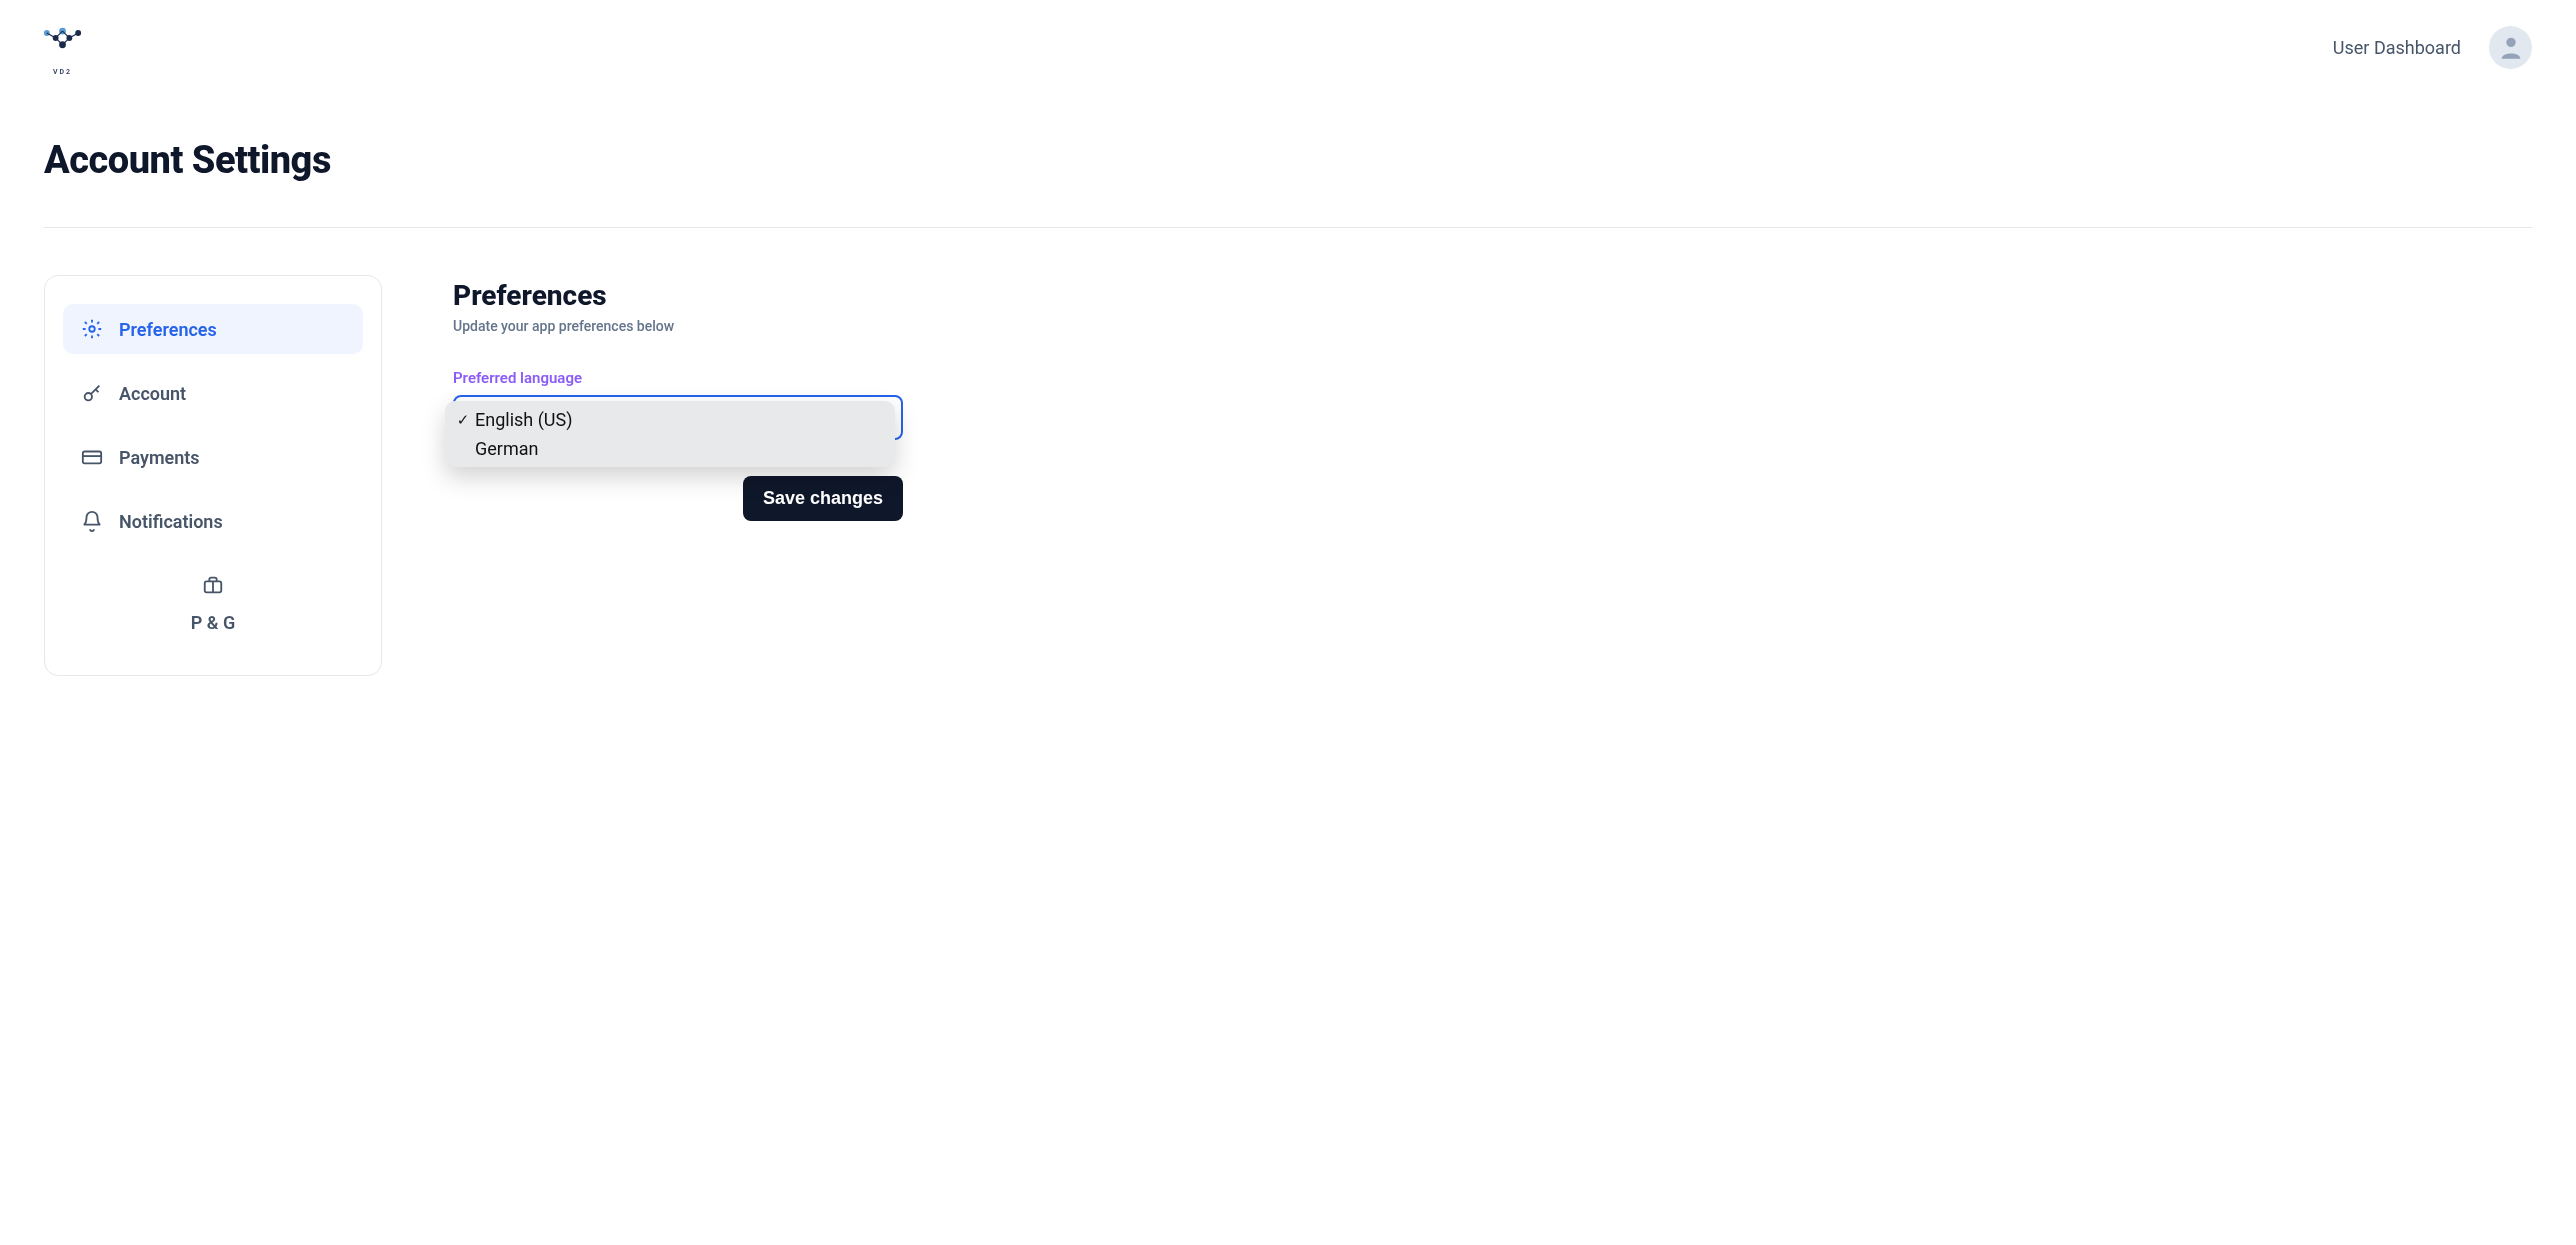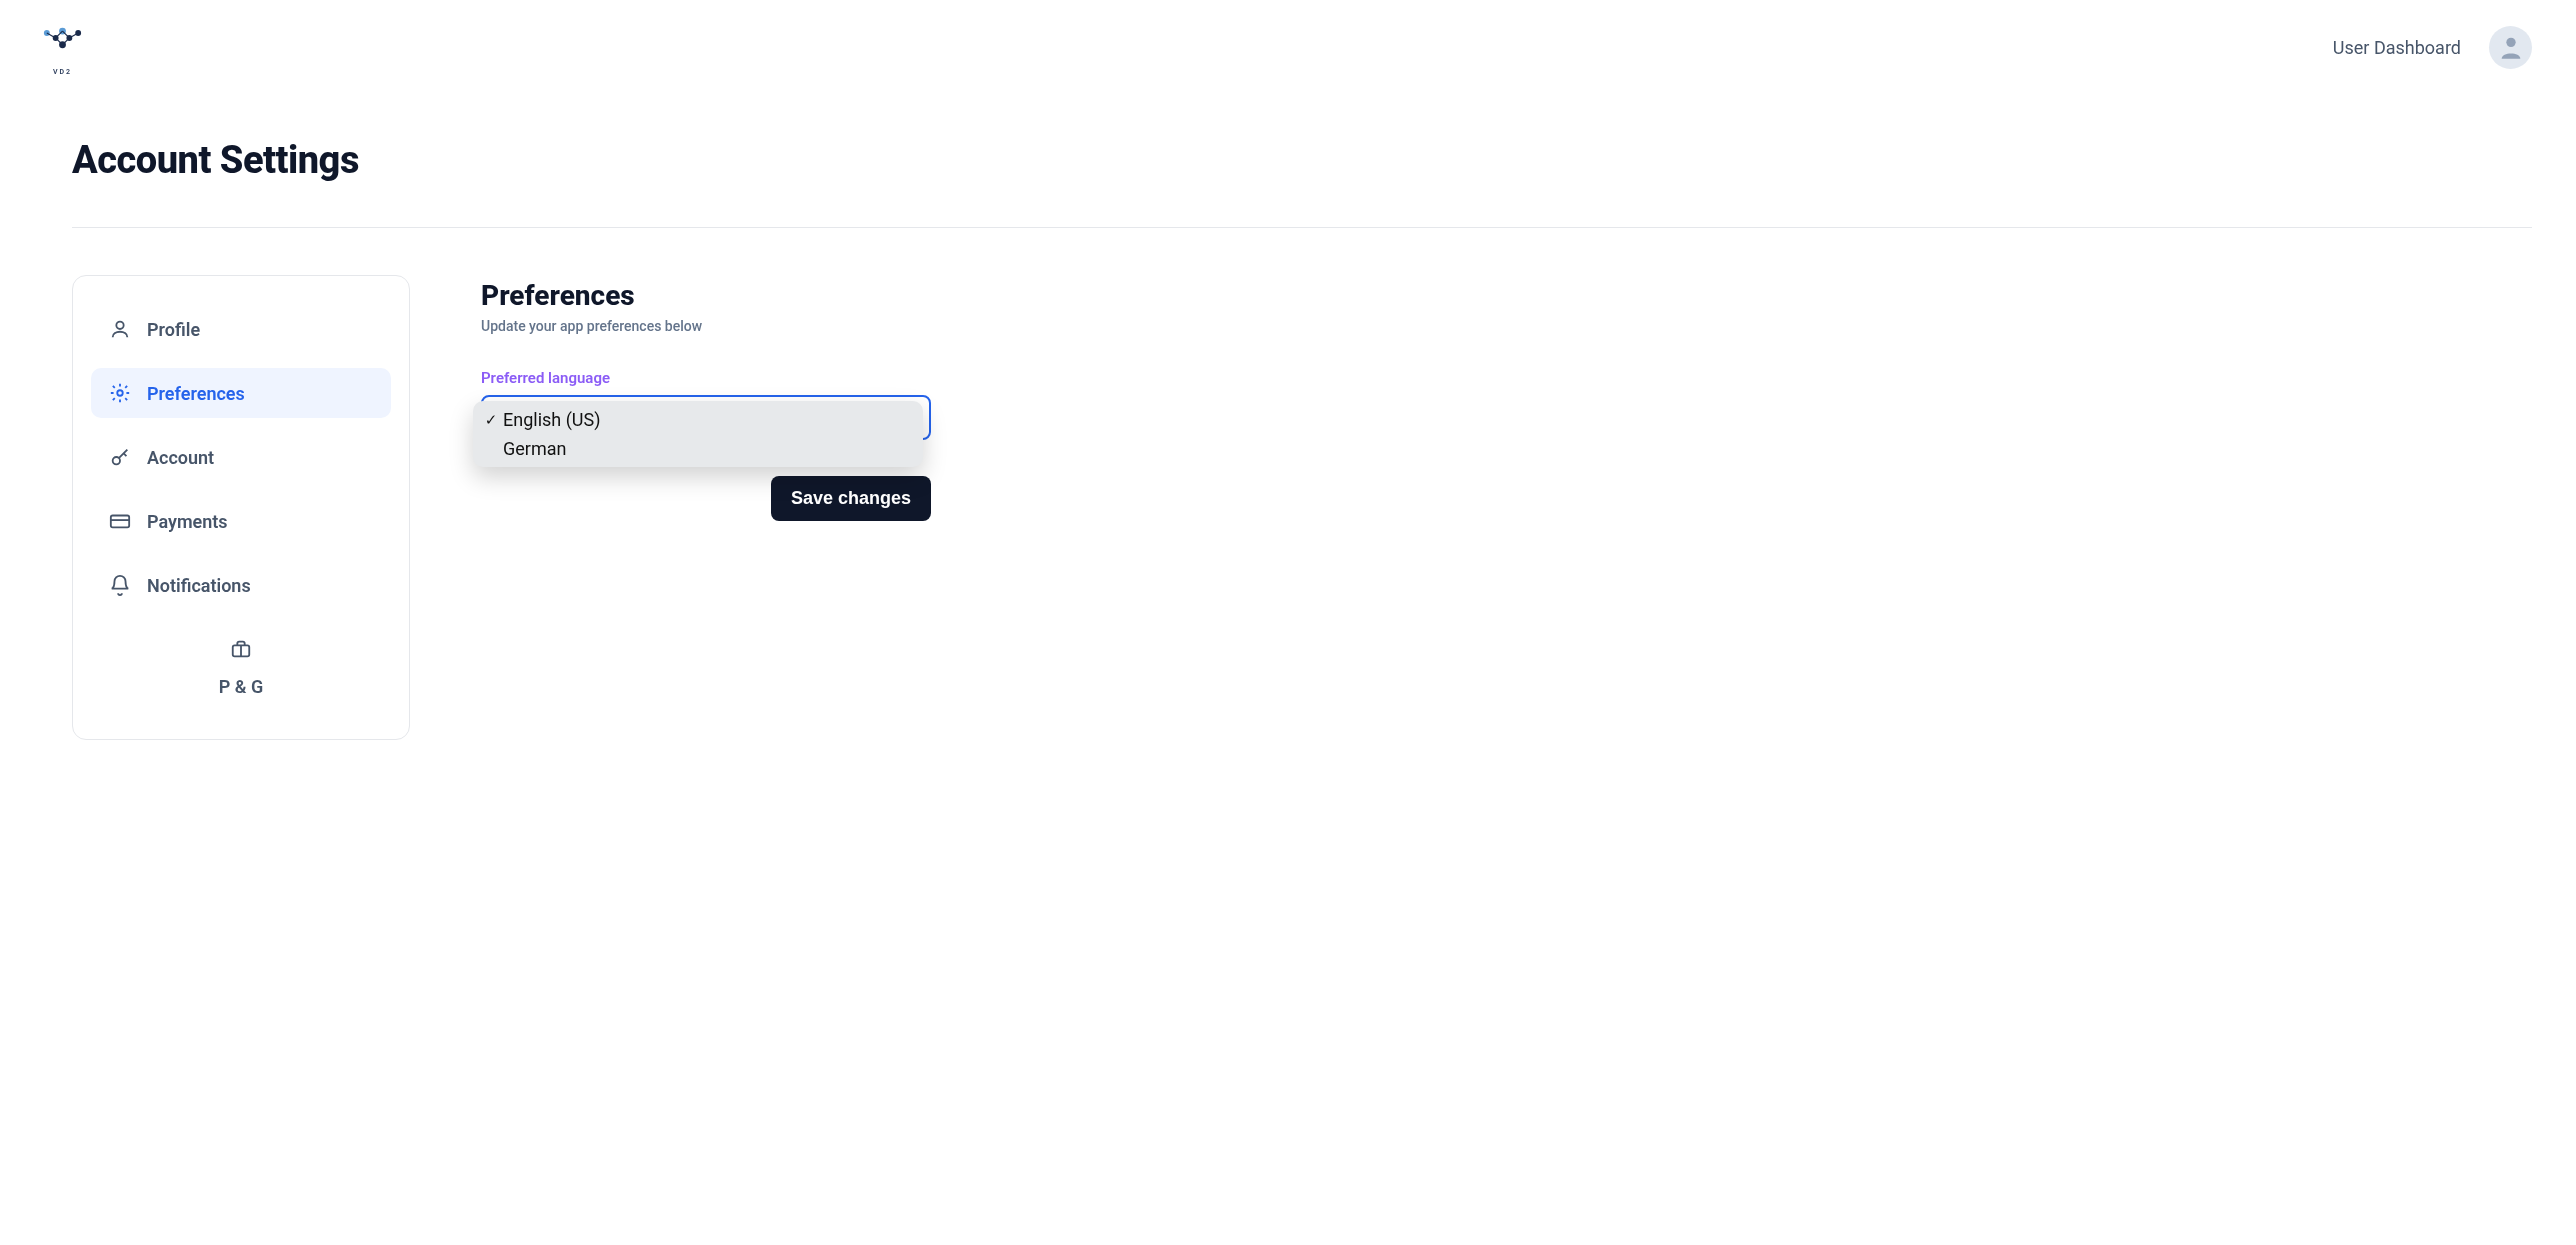--- a/index.html
+++ b/index.html
@@ -53,21 +53,21 @@
       display: flex;
       align-items: center;
       justify-content: center;
     }
     .avatar svg {
       width: 28px;
       height: 28px;
       fill: #94a3b8;
     }
     .container {
-      padding: 44px 44px 0 72px;
+      padding: 44px 44px 0 44px;
     }
     .page-title {
       font-size: 38px;
       font-weight: 800;
       color: #0f172a;
       letter-spacing: -0.5px;
     }
     .divider {
       border: none;
       border-top: 1px solid #e5e7eb;
@@ -226,29 +226,20 @@
   </div>
 </div>
 
 <div class="container">
   <h1 class="page-title">Account Settings</h1>
   <hr class="divider">
 
   <div class="content">
     <nav class="sidebar">
 
-      <div class="nav-item">
-        <span class="icon">
-          <svg viewBox="0 0 24 24">
-              <circle cx="12" cy="8" r="4"></circle>
-              <path d="M4 21c0-4 4-6 8-6s8 2 8 6"></path>
-            </svg>
-        </span>
-        <span>Profile</span>
-      </div>
 
       <div class="nav-item active">
         <span class="icon">
           <svg viewBox="0 0 24 24">
               <circle cx="12" cy="12" r="3"></circle>
               <path d="M12 2v3M12 19v3M4.2 4.2l2.1 2.1M17.7 17.7l2.1 2.1M2 12h3M19 12h3M4.2 19.8l2.1-2.1M17.7 6.3l2.1-2.1"></path>
             </svg>
         </span>
         <span>Preferences</span>
       </div>

